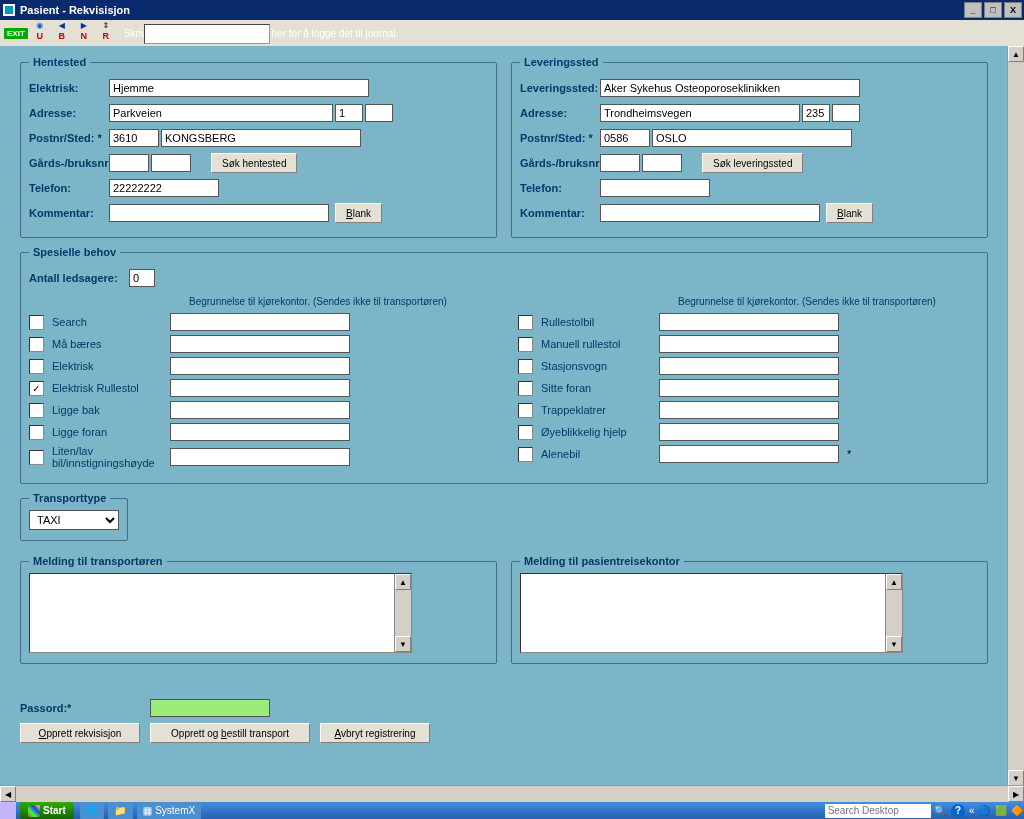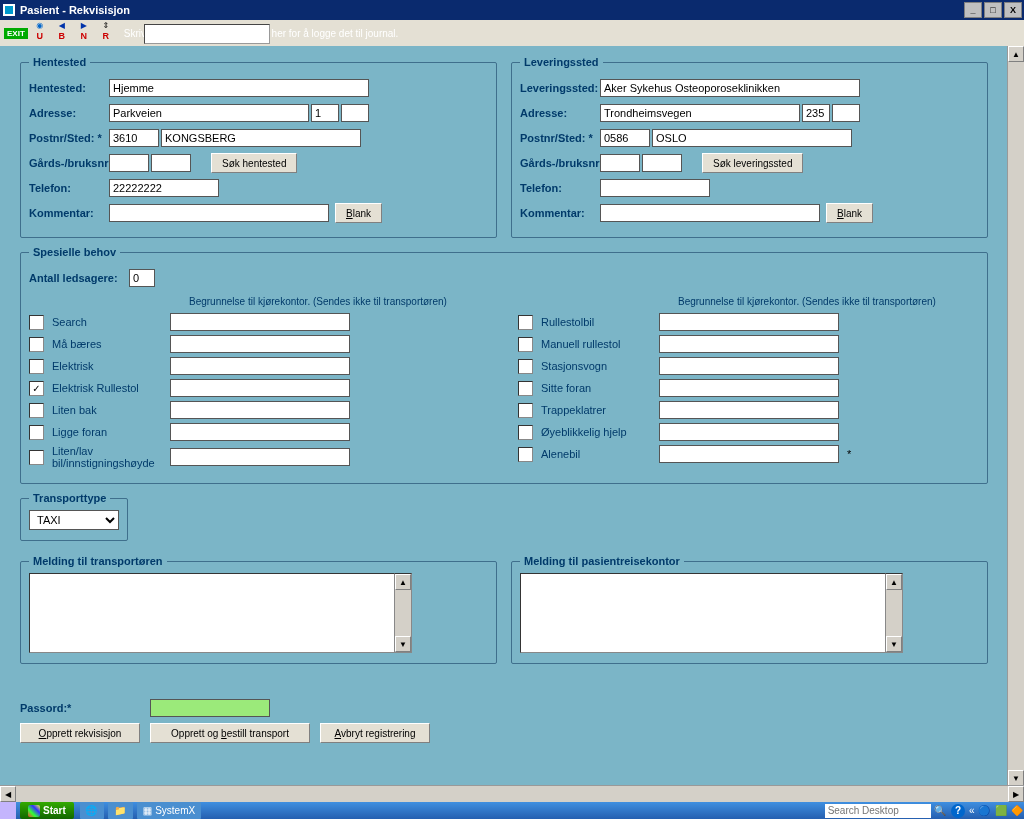--- a/index.html
+++ b/index.html
@@ -94,26 +94,26 @@
   <div style="position:absolute;top:24px;left:138px;"><input class="hint-input" style=""></div>
 
   <div class="client">
     <div class="content">
 
       <div class="two-col">
 
         <fieldset style="flex:1">
           <legend>Hentested</legend>
           <div class="row">
-              <span class="lbl">Hentested:</span>
+              <span class="lbl">Elektrisk:</span>
             <input class="txt" style="width: 260px;" value="Hjemme">
             </div>
           <div class="row">
               <span class="lbl">Adresse:</span>
-            <input class="txt" style="width: 200px;" value="Parkveien">
+            <input class="txt" style="width: 224px;" value="Parkveien">
             <input class="txt" style="width: 28px; margin-left: 2px;" value="1">
             <input class="txt" style="width: 28px; margin-left: 2px;">
             </div>
           <div class="row">
               <span class="lbl">Postnr/Sted: *</span>
             <input class="txt" style="width: 50px;" value="3610">
             <input class="txt" style="width: 200px; margin-left: 2px;" value="KONGSBERG">
             </div>
           <div class="row">
               <span class="lbl">Gårds-/bruksnr:</span>
@@ -193,21 +193,21 @@
                   <span class="cb-label">Elektrisk</span>
                   <input class="txt spec-input" style="">
                 </div>
                 <div class="check-row">
                   <span class="cbx checked"></span>
                   <span class="cb-label">Elektrisk Rullestol</span>
                   <input class="txt spec-input" style="">
                 </div>
                 <div class="check-row">
                   <span class="cbx"></span>
-                  <span class="cb-label">Liten bak</span>
+                  <span class="cb-label">Ligge bak</span>
                   <input class="txt spec-input" style="">
                 </div>
                 <div class="check-row">
                   <span class="cbx"></span>
                   <span class="cb-label">Ligge foran</span>
                   <input class="txt spec-input" style="">
                 </div>
                 <div class="check-row">
                   <span class="cbx"></span>
                   <span class="cb-label">Liten/lav bil/innstigningshøyde</span>

